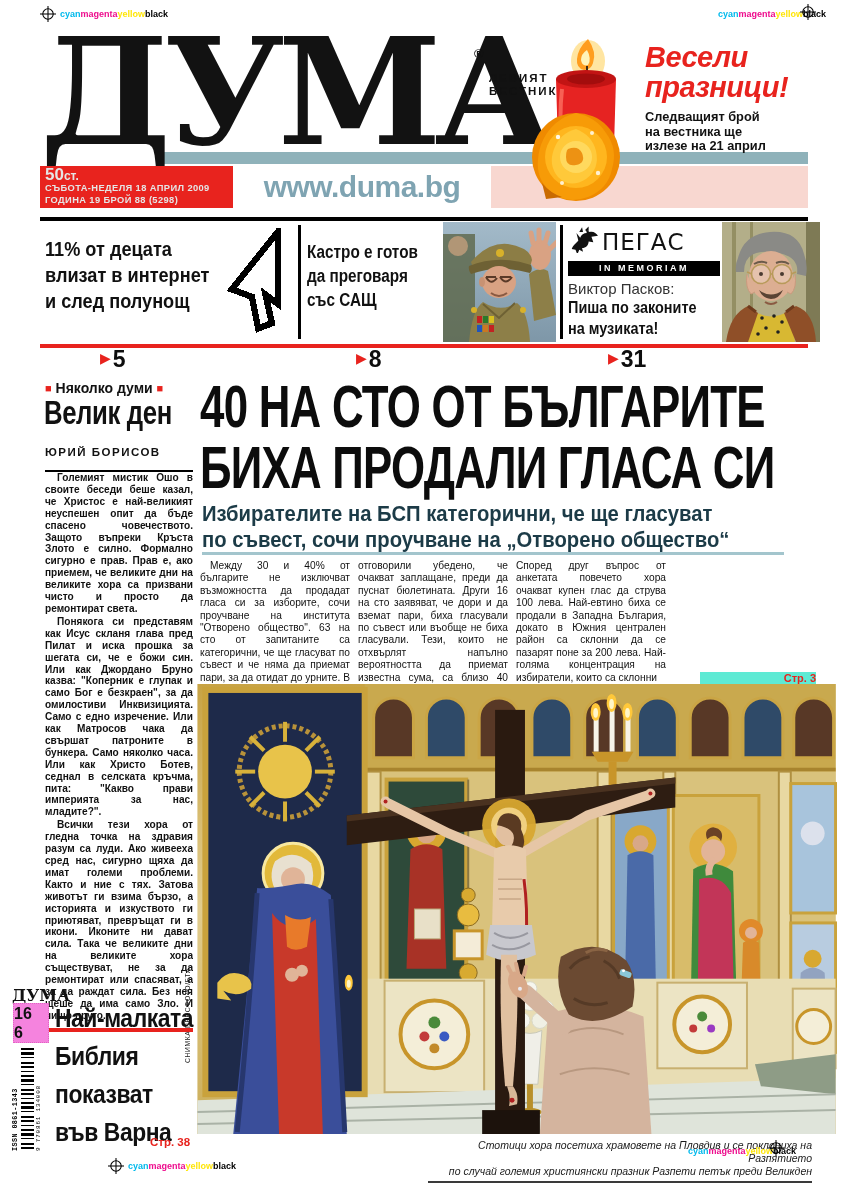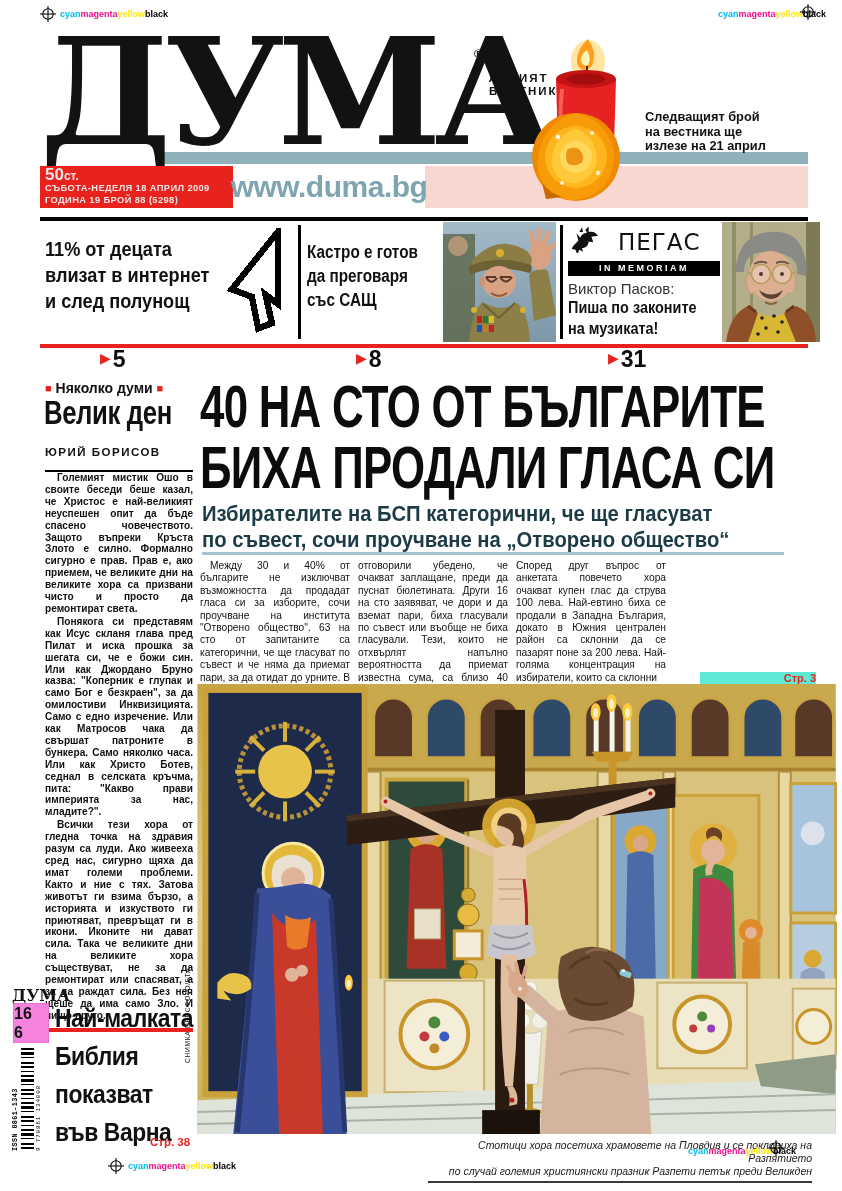--- a/index.html
+++ b/index.html
@@ -20,39 +20,39 @@
              font-size:148px;line-height:128px;letter-spacing:-7px;color:#121212;}
   .duma-reg{left:474px;top:46px;font-size:13px;font-weight:bold;}
   .tagline{left:489px;top:72px;font-size:11.5px;font-weight:bold;letter-spacing:2px;line-height:13px;}
   .teal-bar{left:163px;top:152px;width:645px;height:12px;background:#8fb2ba;}
   .pink-band{left:40px;top:166px;width:768px;height:42px;background:#f8d7d0;}
   .price-box{left:40px;top:166px;width:193px;height:42px;background:#e8231e;color:#e5e5e5;padding:2px 0 0 5px;box-sizing:border-box;}
   .price-line{font-weight:bold;line-height:14px;}
   .price-val{font-size:17px;}
   .price-unit{font-size:12px;}
   .date-line{font-size:9.3px;font-weight:bold;letter-spacing:.4px;line-height:11.5px;}
-  .website-box{left:233px;top:166px;width:192px;height:42px;background:#fff;display:flex;align-items:center;justify-content:center;}
+  .website-box{left:233px;top:166px;width:258px;height:42px;background:#fff;display:flex;align-items:center;justify-content:center;}
   .website{font-size:30px;font-weight:bold;color:#7fa4b2;letter-spacing:-.5px;}
   .candle{left:528px;top:33px;width:115px;height:172px;}
   .holiday-title{left:645px;top:42px;width:180px;color:#e8231e;font-weight:bold;font-style:italic;
                  font-size:29px;line-height:30px;letter-spacing:-.5px;}
   .holiday-note{left:645px;top:110px;width:172px;font-weight:bold;font-size:12.8px;line-height:14.5px;}
 
   .black-rule{left:40px;top:217px;width:768px;height:4px;background:#000;}
   .red-rule{left:40px;top:344px;width:768px;height:4px;background:#e8231e;}
 
   
   .teaser1{left:45px;top:236px;width:200px;font-weight:bold;font-size:19.5px;line-height:26px;
            transform:scaleX(.93);transform-origin:left top;}
   .cursor-ic{left:216px;top:228px;width:78px;height:110px;}
   .vdiv{width:2.5px;height:114px;background:#000;top:225px;}
   .teaser2{left:307px;top:240px;width:160px;font-weight:bold;font-size:18px;line-height:24px;
            transform:scaleX(.85);transform-origin:left top;}
   .castro{left:443px;top:222px;width:113px;height:120px;}
-  .pegas-row{left:568px;top:226px;display:flex;align-items:center;gap:20px;}
+  .pegas-row{left:568px;top:226px;display:flex;align-items:center;gap:4px;}
   .pegas-word{font-family:"DejaVu Sans",sans-serif;font-size:23px;letter-spacing:1px;}
   .memoriam{left:568px;top:261px;width:152px;height:15px;background:#000;color:#fff;
             font-size:9px;font-weight:bold;letter-spacing:2.5px;text-align:center;line-height:15px;}
   .paskov-name{left:568px;top:280px;font-size:15px;color:#333;}
   .paskov-quote{left:568px;top:297px;width:185px;font-weight:bold;font-size:17px;line-height:21px;
                 transform:scaleX(.85);transform-origin:left top;}
   .paskov{left:722px;top:222px;width:98px;height:120px;}
 
   .ptr{top:347px;display:flex;align-items:flex-start;gap:2px;}
   .ptr .tri{color:#e8231e;font-size:14px;line-height:22px;}
@@ -161,20 +161,22 @@
       <path d="M48,96 q16,6 20,22 q4,18 -10,28 q-16,10 -28,-2 q-10,-12 -4,-28 q6,-16 22,-20z" fill="#ffc93a"></path>
       <circle cx="48" cy="124" r="16" fill="#ffd95e"></circle>
       <path d="M40,116 q10,-4 14,4 q4,10 -6,12 q-10,2 -10,-8 q0,-6 2,-8z" fill="#e87f00" opacity=".8"></path>
       <circle cx="30" cy="104" r="2.2" fill="#fff" opacity=".9"></circle>
         <circle cx="64" cy="100" r="2" fill="#fff" opacity=".8"></circle>
       <circle cx="70" cy="140" r="2.2" fill="#fff" opacity=".8"></circle>
         <circle cx="34" cy="150" r="2" fill="#fff" opacity=".8"></circle>
       <path d="M14,150 q8,10 20,14 l-16,2z" fill="#c96a00"></path>
     </svg>
   </div>
+  <div class="abs holiday-title pre">Весели
+празници!</div>
   <div class="abs holiday-note pre">Следващият брой
 на вестника ще
 излезе на 21 април</div>
 
   <div class="abs black-rule"></div>
 
   <div class="abs teaser1 pre">11% от децата
 влизат в интернет
 и след полунощ</div>
   <div class="abs cursor-ic">

